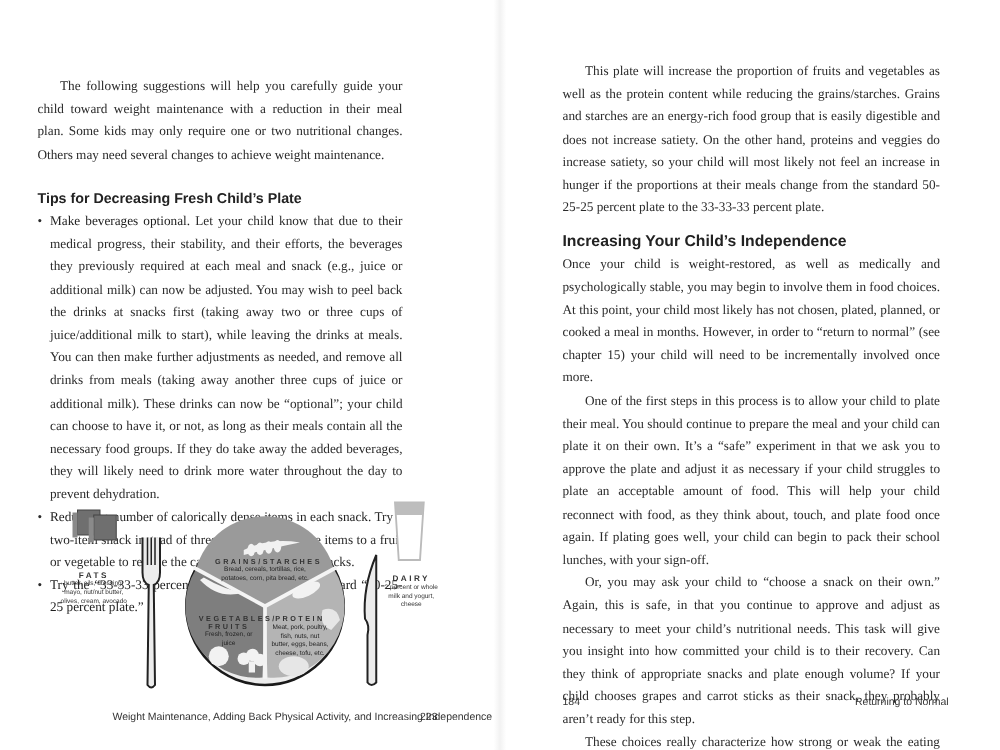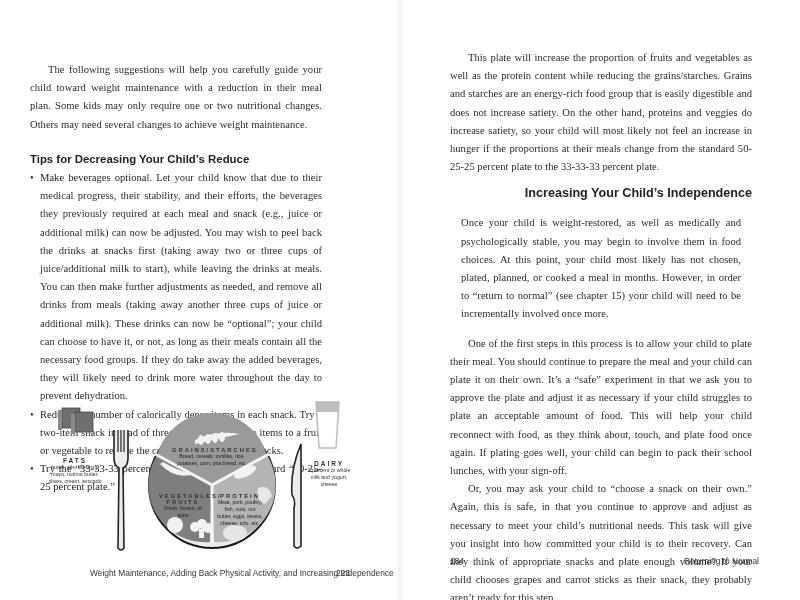--- a/index.html
+++ b/index.html
@@ -13,35 +13,35 @@
           text-align:justify; }
   .p-indent { text-indent:18px; margin:0; }
   .left-body { position:absolute; left:30px; top:49px; width:292px; }
   .right-body { position:absolute; left:450px; top:49px; width:302px; }
   .sans-head { font-family:"Liberation Sans", sans-serif; font-weight:bold; color:#222; }
   .tips-head { font-size:11.4px; margin-top:16px; margin-bottom:1px; }
   ul.tips { list-style:none; margin:0; padding:0; }
   ul.tips li { position:relative; padding-left:10px; }
   ul.tips li .bullet { position:absolute; left:0; top:0; }
   b { font-weight:normal; color:#1e1e1e; }
-  .section-head { font-size:12.6px; text-align:right; margin:7px 0 0 0; line-height:20px; }
+  .section-head { font-size:12.6px; text-align:left; margin:7px 0 0 0; line-height:20px; }
   .footer { position:absolute; top:556px; font-family:"Liberation Sans", sans-serif; font-size:8.4px; color:#333; }
   
   .illus { position:absolute; left:45px; top:388px; width:345px; height:160px; }
   .lbl { font-family:"Liberation Sans", sans-serif; color:#333; text-align:center; position:absolute; }
   .lbl .t { font-weight:bold; font-size:6.5px; letter-spacing:2px; }
   .lbl .d { font-size:5.2px; line-height:7px; }
 </style>
 </head>
 <body>
 
 <div class="page left-page">
   <div class="left-body text">
     <p class="p-indent">The following suggestions will help you carefully guide your child toward weight maintenance with a reduction in their meal plan. Some kids may only require one or two nutritional changes. Others may need several changes to achieve weight maintenance.</p>
-    <div class="sans-head tips-head">Tips for Decreasing Your Child’s Reduce</div>
+    <div class="sans-head tips-head">Tips for Decreasing Fresh Child’s Plate</div>
     <ul class="tips">
       <li>
         <span class="bullet">•</span>
         <b>Make beverages optional.</b><span> Let your child know that due to their medical progress, their stability, and their efforts, the beverages they previously required at each meal and snack (e.g., juice or additional milk) can now be adjusted. You may wish to peel back the drinks at snacks first (taking away two or three cups of juice/additional milk to start), while leaving the drinks at meals. You can then make further adjustments as needed, and remove all drinks from meals (taking away another three cups of juice or additional milk). These drinks can now be “optional”; your child can choose to have it, or not, as long as their meals contain all the necessary food groups. If they do take away the added beverages, they will likely need to drink more water throughout the day to prevent dehydration.</span>
       </li>
       <li>
         <span class="bullet">•</span>
         <b>Reduce the number of calorically dense items in each snack.</b><span> Try a two-item snack instead of three. Change one of the items to a fruit or vegetable to reduce the caloric density of these snacks.</span>
       </li>
       <li>
@@ -139,19 +139,19 @@
 
   <div class="footer" style="left:50px;margin-left:40px;">Weight Maintenance, Adding Back Physical Activity, and Increasing Independence</div>
   <div class="footer" style="left:336px;">223</div>
 </div>
 
 <div class="gutter"></div>
 
 <div class="right-body text">
   <p class="p-indent">This plate will increase the proportion of fruits and vegetables as well as the protein content while reducing the grains/starches. Grains and starches are an energy-rich food group that is easily digestible and does not increase satiety. On the other hand, proteins and veggies do increase satiety, so your child will most likely not feel an increase in hunger if the proportions at their meals change from the standard 50-25-25 percent plate to the 33-33-33 percent plate.</p>
   <div class="sans-head section-head">Increasing Your Child’s Independence</div>
-  <p style="margin:11px;">Once your child is weight-restored, as well as medically and psychologically stable, you may begin to involve them in food choices. At this point, your child most likely has not chosen, plated, planned, or cooked a meal in months. However, in order to “return to normal” (see chapter 15) your child will need to be incrementally involved once more.</p>
+  <p style="margin:0;">Once your child is weight-restored, as well as medically and psychologically stable, you may begin to involve them in food choices. At this point, your child most likely has not chosen, plated, planned, or cooked a meal in months. However, in order to “return to normal” (see chapter 15) your child will need to be incrementally involved once more.</p>
   <p class="p-indent">One of the first steps in this process is to allow your child to plate their meal. You should continue to prepare the meal and your child can plate it on their own. It’s a “safe” experiment in that we ask you to approve the plate and adjust it as necessary if your child struggles to plate an acceptable amount of food. This will help your child reconnect with food, as they think about, touch, and plate food once again. If plating goes well, your child can begin to pack their school lunches, with your sign-off.</p>
   <p class="p-indent">Or, you may ask your child to “choose a snack on their own.” Again, this is safe, in that you continue to approve and adjust as necessary to meet your child’s nutritional needs. This task will give you insight into how committed your child is to their recovery. Can they think of appropriate snacks and plate enough volume? If your child chooses grapes and carrot sticks as their snack, they probably aren’t ready for this step.</p>
   <p class="p-indent">These choices really characterize how strong or weak the eating disorder is and can provide valuable data about your child’s readiness for increased freedom and decreased structure. Your child will need to choose an adequate variety and volume of food at meals and snacks, and they will need to continue to incorporate challenging foods, as they are already accustomed to eating at this stage.</p>
 </div>
 <div class="footer" style="left:450px;">184</div>
 <div class="footer" style="left:684px;">Returning to Normal</div>
 
 </body></html>

